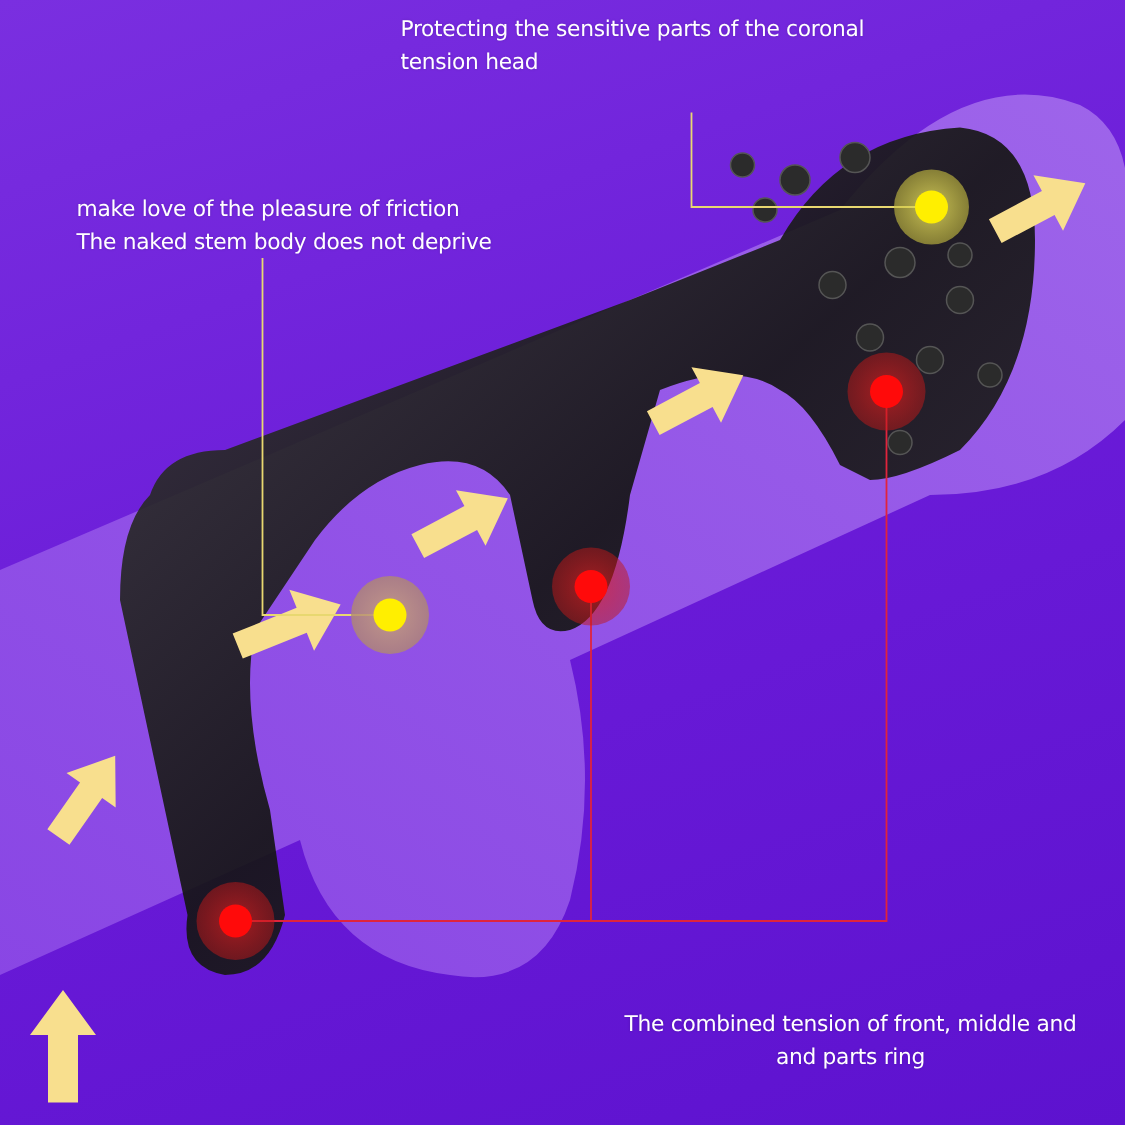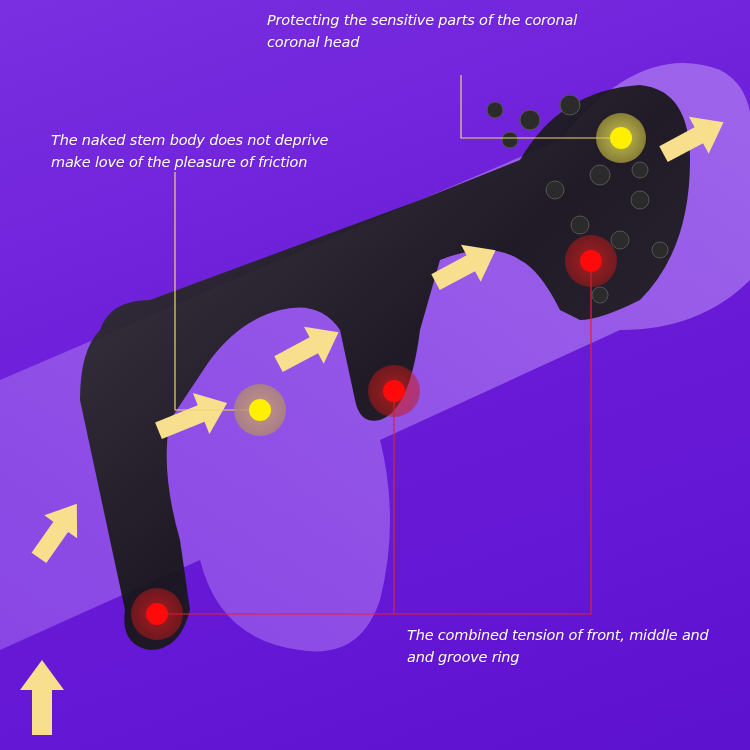--- a/index.html
+++ b/index.html
@@ -1,29 +1,29 @@
 <!DOCTYPE html>
 <html><head>
   <meta charset="utf-8">
   <style>
     html, body { margin: 0; padding: 0; }
     body {
       width: 750px; height: 750px; overflow: hidden; position: relative;
       background: linear-gradient(160deg, #7a2fe0 0%, #6a1bd8 50%, #5d12cf 100%);
       font-family: "DejaVu Sans", "Liberation Sans", sans-serif;
     }
-    .stage { position: absolute; inset: 0; font-style: italic; }
+    .stage { position: absolute; inset: 0; }
     .silhouette { position: absolute; inset: 0; }
     .callout {
       position: absolute; color: #ffffff; font-size: 14.5px; line-height: 22px;
       letter-spacing: -0.2px; text-shadow: 0 0 2px rgba(0,0,0,0.15);
     }
     #callout-top { left: 267px; top: 9px; width: 330px; }
     #callout-left { left: 51px; top: 129px; width: 300px; }
-    #callout-bottom { left: 407px; top: 624px; width: 320px; }
+    #callout-bottom { left: 407px; top: 672px; width: 320px; text-align: center; }
     .callout span { display: block; }
   </style>
 </head>
 <body>
 
 <div class="stage">
 
   <svg class="silhouette" width="750" height="750" viewBox="0 0 750 750">
     <defs>
       <linearGradient id="sil" x1="0" y1="1" x2="1" y2="0">
@@ -116,25 +116,25 @@
         <circle cx="394" cy="391" r="11" fill="#ff0a0a"></circle>
     </g>
     <g>
       <circle cx="157" cy="614" r="26" fill="url(#halo-r)"></circle>
         <circle cx="157" cy="614" r="11" fill="#ff0a0a"></circle>
     </g>
   </svg>
 
   <div id="callout-top" class="callout">
     <span>Protecting the sensitive parts of the coronal</span>
-    <span>coronal head</span>
+    <span>tension head</span>
   </div>
 
   <div id="callout-left" class="callout">
+    <span>make love of the pleasure of friction</span>
     <span>The naked stem body does not deprive</span>
-    <span>make love of the pleasure of friction</span>
   </div>
 
   <div id="callout-bottom" class="callout">
     <span>The combined tension of front, middle and</span>
-    <span>and groove ring</span>
+    <span>and parts ring</span>
   </div>
 </div>
 
 </body></html>

